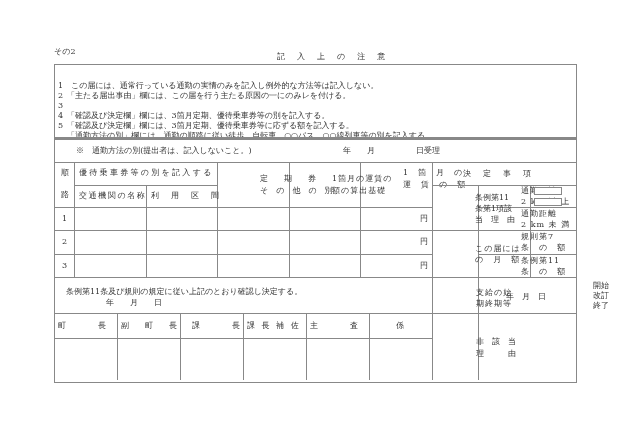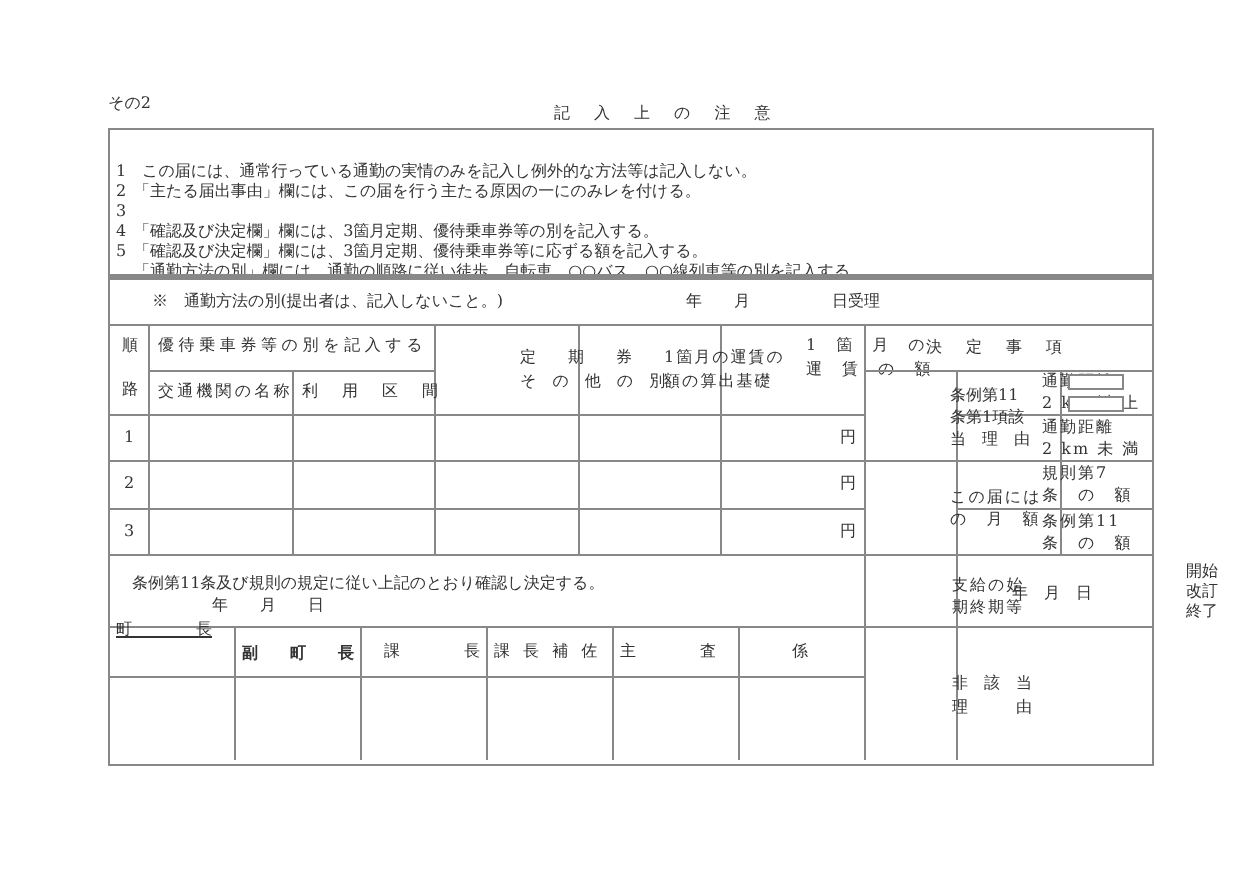--- a/index.html
+++ b/index.html
@@ -142,24 +142,24 @@
 <div class="abs" style="left:479px;top:314px;width:96px;height:66px;"></div>
 
 <div class="hl" style="left:54px;top:313px;width:378px;"></div>
 <div class="hl" style="left:54px;top:338px;width:378px;"></div>
 <div class="vl" style="left:117px;top:313px;height:67px;"></div>
 <div class="vl" style="left:180px;top:313px;height:67px;"></div>
 <div class="vl" style="left:243px;top:313px;height:67px;"></div>
 <div class="vl" style="left:306px;top:313px;height:67px;"></div>
 <div class="vl" style="left:369px;top:313px;height:67px;"></div>
 
-<div class="txt jus" style="left:58px;top:310px;width:56px;text-decoration:underline;">
+<div class="txt jus" style="left:58px;top:321px;width:56px;">
     <span>町　　　　長</span>
   </div>
-<div class="txt" style="left:121px;top:321px;font-weight:bold;">副　　町　　長</div>
+<div class="txt" style="left:121px;top:321px;">副　　町　　長</div>
 <div class="txt" style="left:168px;top:321px;padding-left:24px;">課　　　　長</div>
 <div class="txt" style="left:247px;top:321px;letter-spacing:2px;">課 長 補 佐</div>
 <div class="txt" style="left:310px;top:321px;">主　　　　査</div>
 <div class="txt" style="left:396px;top:321px;">係</div>
 
 <div class="abs" style="left:55px;top:339px;width:62px;height:41px;"></div>
 <div class="abs" style="left:118px;top:339px;width:62px;height:41px;"></div>
 <div class="abs" style="left:181px;top:339px;width:62px;height:41px;"></div>
 <div class="abs" style="left:244px;top:339px;width:62px;height:41px;"></div>
 <div class="abs" style="left:307px;top:339px;width:62px;height:41px;"></div>

